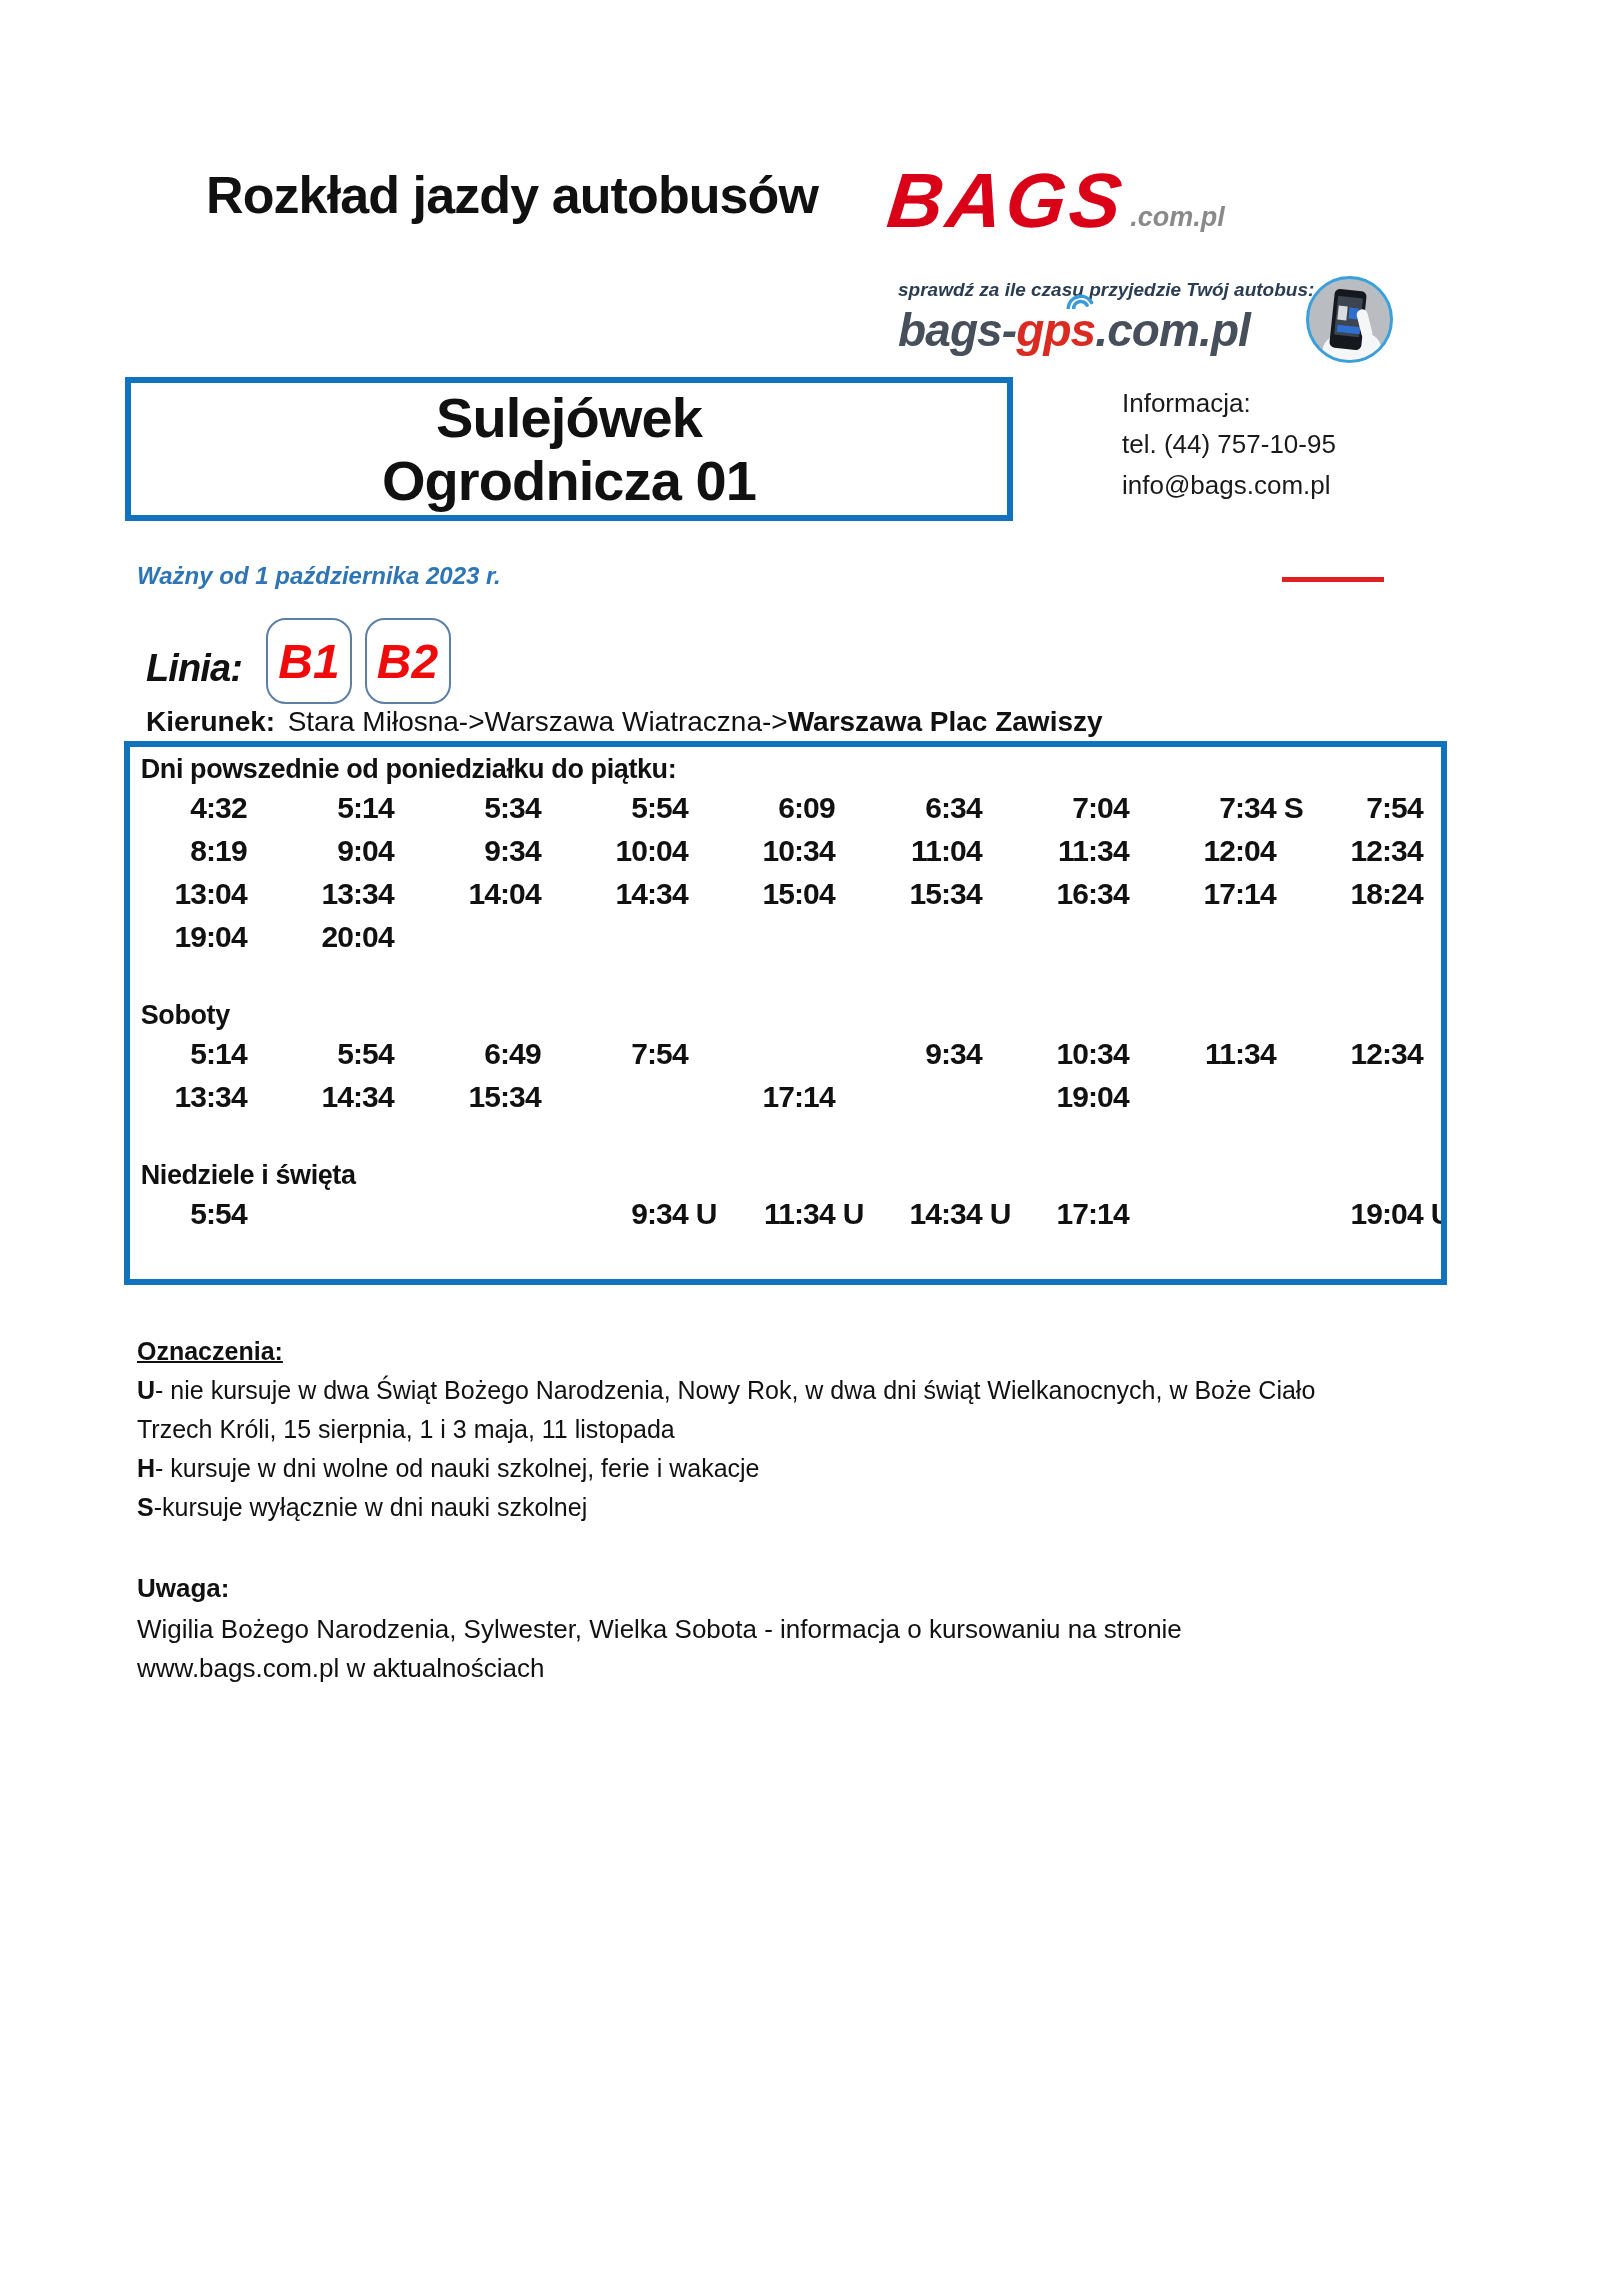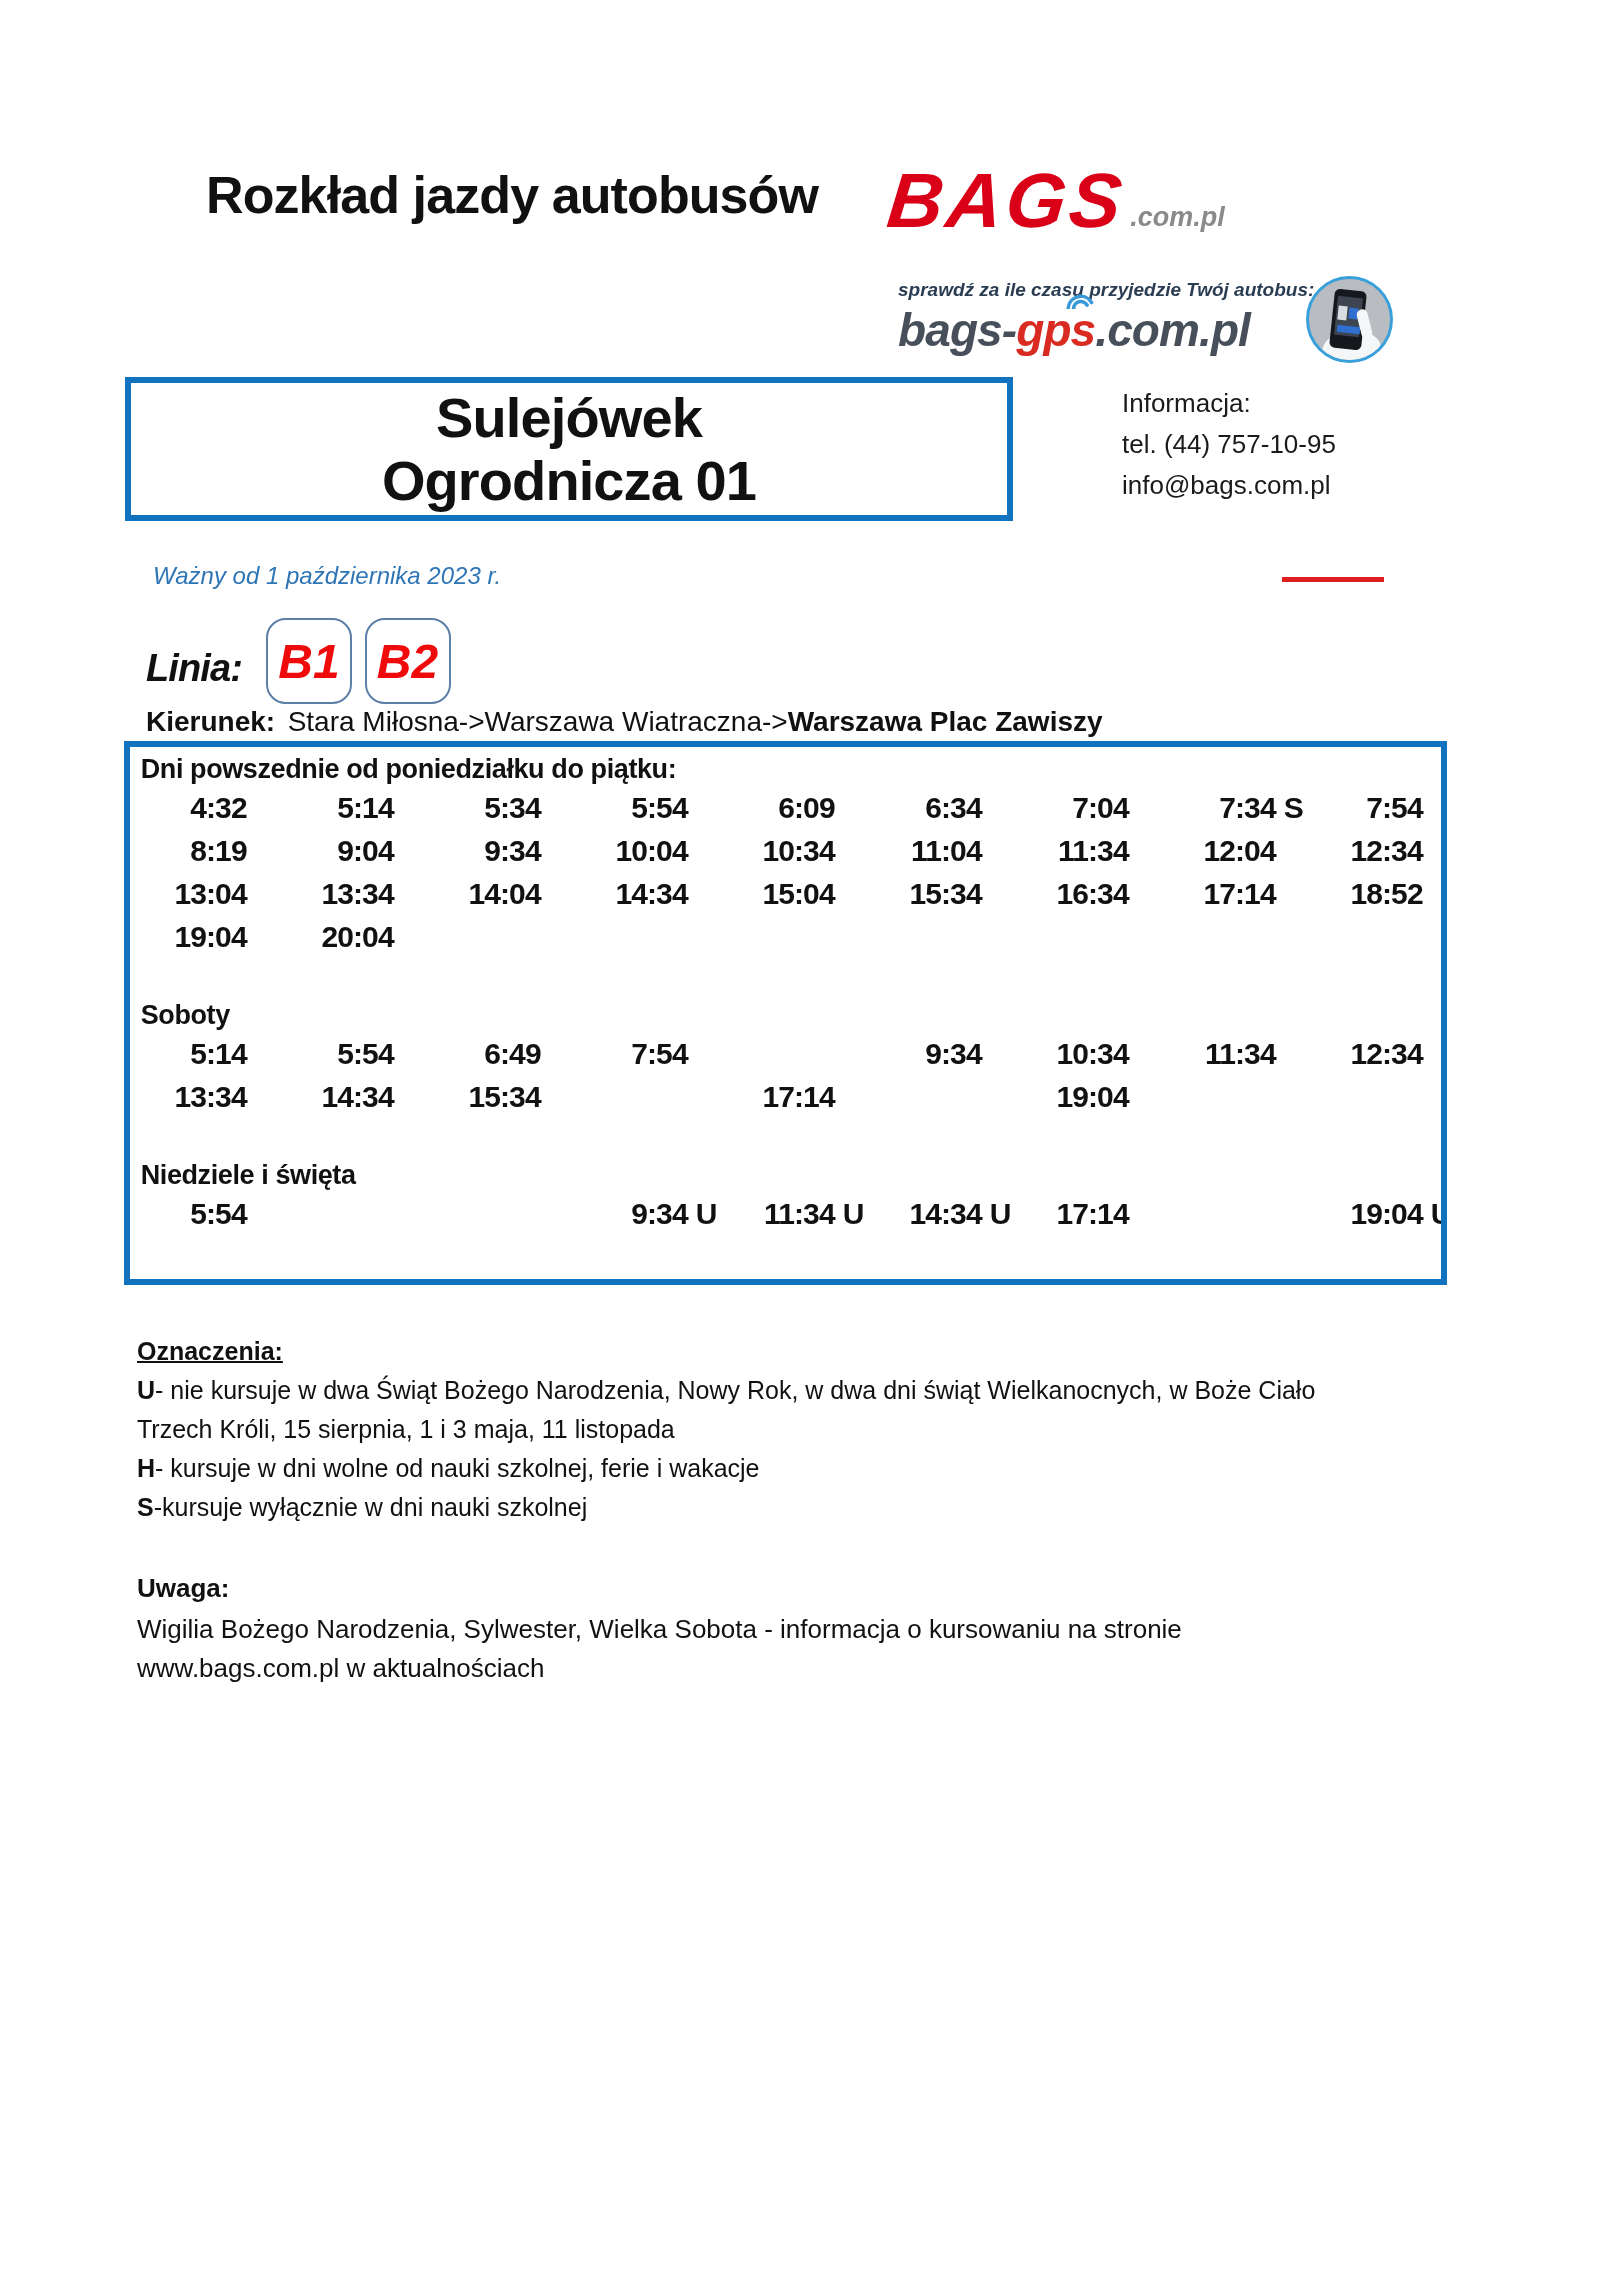--- a/index.html
+++ b/index.html
@@ -27,21 +27,21 @@
   .phone-badge .chip2{position:absolute;left:40px;top:29px;width:9px;height:10.7px;background:#2f6fd0;transform:rotate(6deg);}
   .phone-badge .bar{position:absolute;left:28px;top:47px;width:23px;height:7.2px;background:#2f6fd0;transform:rotate(6deg);}
   .phone-badge .hand{position:absolute;left:12.5px;top:52px;width:59px;height:43px;background:#f4f6f7;border-radius:50% 40% 10% 10%;}
   .phone-badge .finger{position:absolute;left:50px;top:30px;width:10.7px;height:30px;background:#f4f6f7;border-radius:5.4px;transform:rotate(-14deg);}
 
   
   .stop-box{position:absolute;left:125px;top:377px;width:888px;height:144px;border:6.3px solid #1173be;box-sizing:border-box;
     display:flex;flex-direction:column;justify-content:space-evenly;align-items:center;background:#fff;}
   .stop-box .line{font-size:56px;font-weight:bold;letter-spacing:-0.9px;line-height:57px;}
 
-  .validity{position:absolute;left:137px;top:562px;font-size:24px;font-weight:normal;font-style:italic;color:#2e75b6;margin-left:16px;}
+  .validity{position:absolute;left:137px;top:562px;font-size:24px;font-weight:bold;font-style:italic;color:#2e75b6;}
 
   .contact{position:absolute;left:1122px;top:383px;font-size:26px;line-height:41px;color:#1a1a1a;}
   .red-line{position:absolute;left:1282px;top:577px;width:102px;height:5.4px;background:#e02020;}
 
   
   .linia-label{position:absolute;left:146px;top:647px;font-size:38px;font-weight:bold;font-style:italic;letter-spacing:-0.9px;}
   .badges{position:absolute;left:266px;top:618px;display:flex;gap:12.5px;}
   .badge{width:86px;height:86px;border:2.7px solid #5b7fa6;border-radius:19.7px;box-sizing:border-box;background:#fff;
     display:flex;align-items:center;justify-content:center;font-size:48px;font-weight:900;font-style:italic;color:#ef0b0b;}
 
@@ -149,21 +149,21 @@
         </div>
         <div class="tt-row">
           <div class="tt-cell">13:04</div>
           <div class="tt-cell">13:34</div>
           <div class="tt-cell">14:04</div>
           <div class="tt-cell">14:34</div>
           <div class="tt-cell">15:04</div>
           <div class="tt-cell">15:34</div>
           <div class="tt-cell">16:34</div>
           <div class="tt-cell">17:14</div>
-          <div class="tt-cell">18:52</div>
+          <div class="tt-cell">18:24</div>
         </div>
         <div class="tt-row">
           <div class="tt-cell">19:04</div>
           <div class="tt-cell">20:04</div>
           <div class="tt-cell"></div>
           <div class="tt-cell"></div>
           <div class="tt-cell"></div>
           <div class="tt-cell"></div>
           <div class="tt-cell"></div>
           <div class="tt-cell"></div>

